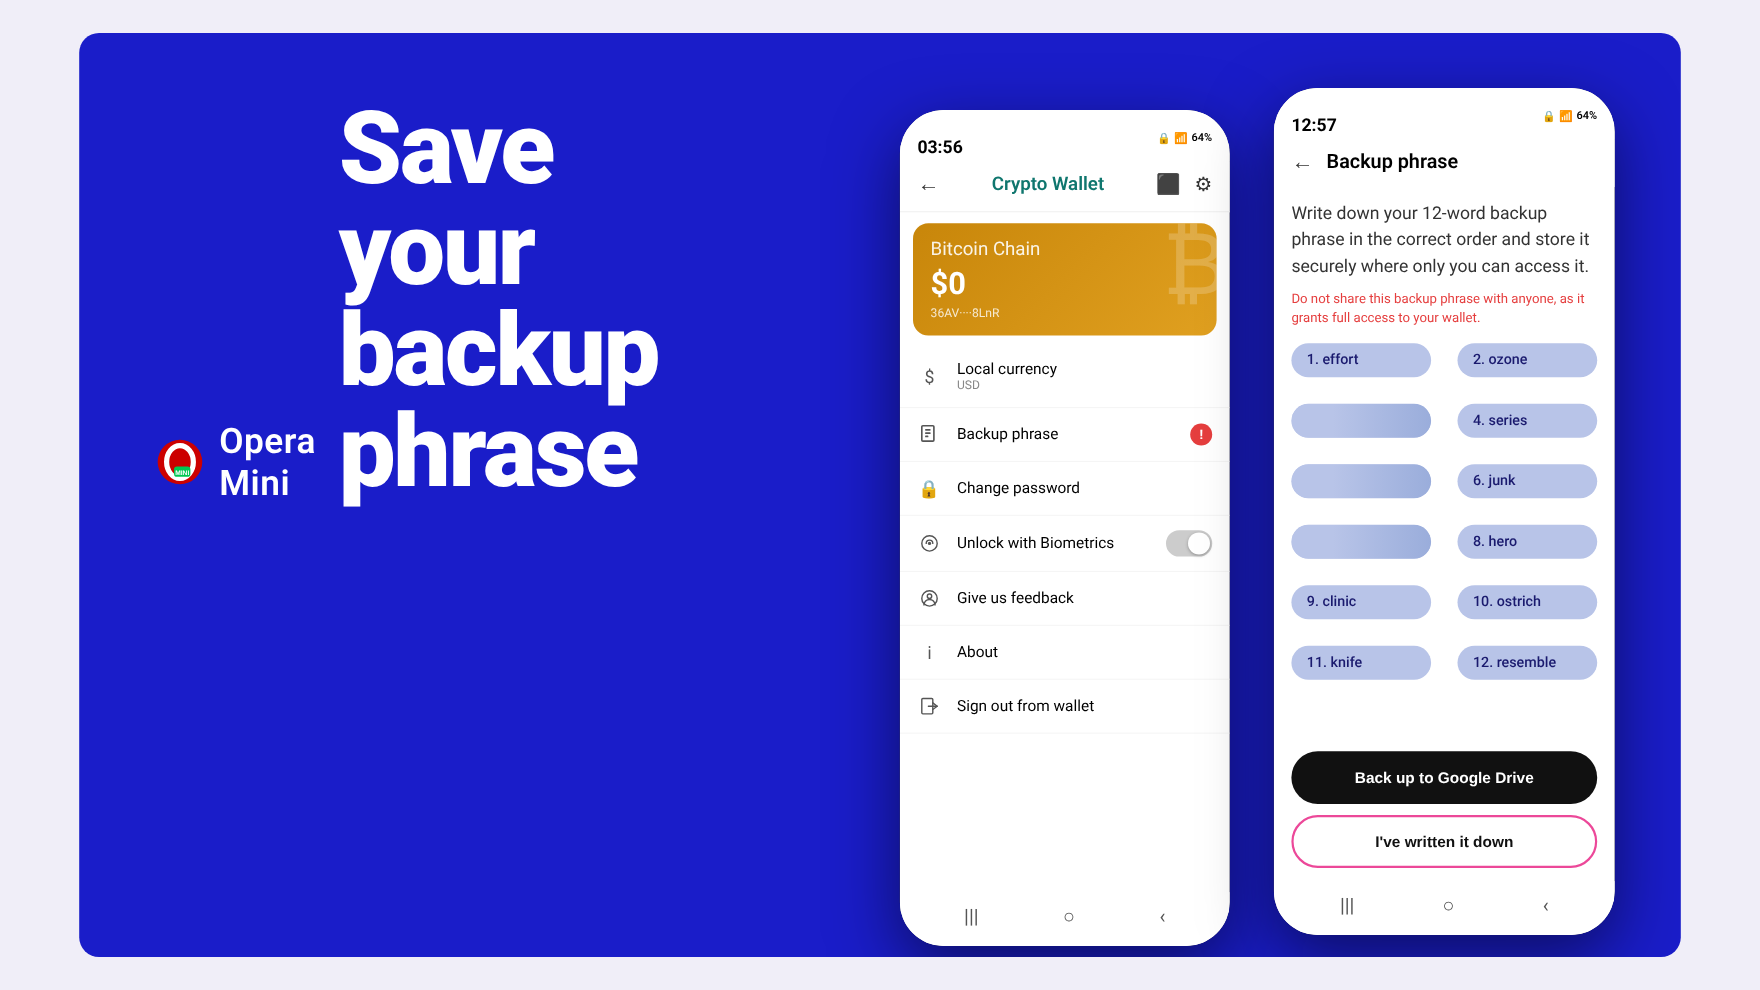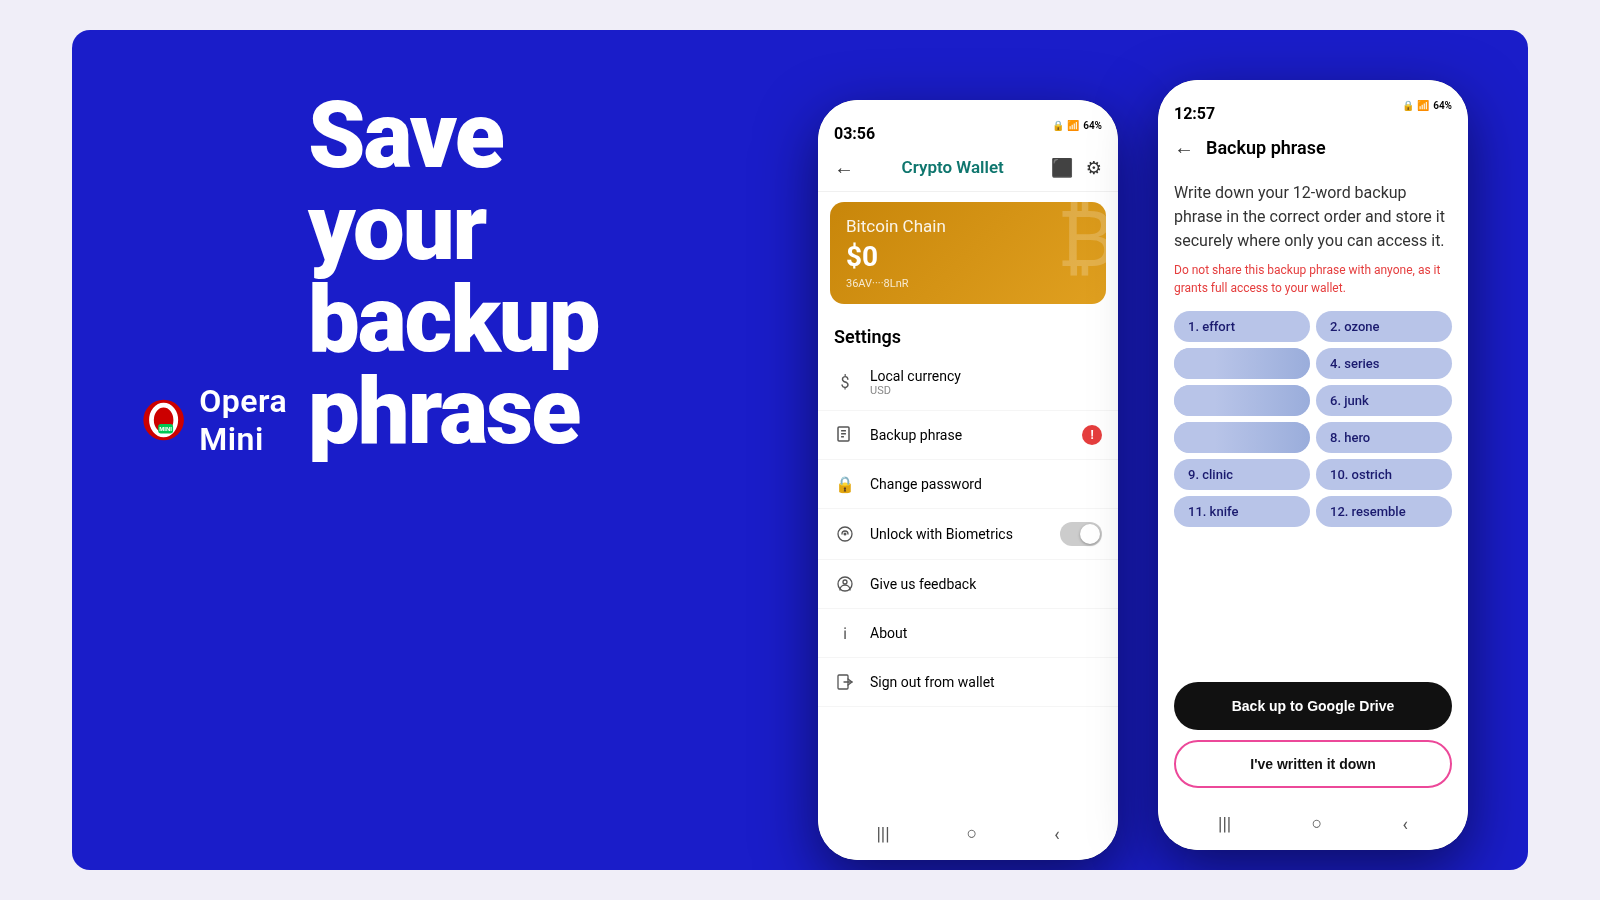--- a/index.html
+++ b/index.html
@@ -257,21 +257,21 @@
     }
     .backup-warning {
       font-size: 12px;
       color: #e53e3e;
       line-height: 1.5;
       margin-bottom: 14px;
     }
     .phrase-grid {
       display: grid;
       grid-template-columns: 1fr 1fr;
-      gap: 6px;
+      gap: 24px;
       margin-bottom: 16px;
     }
     .phrase-chip {
       background: #b8c4e8;
       border-radius: 20px;
       padding: 8px 14px;
       font-size: 13px;
       color: #1a1a6e;
       font-weight: 500;
     }
@@ -377,21 +377,20 @@
           </div>
         </div>
 
         <div class="bitcoin-card">
           <div class="bitcoin-bg-icon">₿</div>
           <div class="bitcoin-label">Bitcoin Chain</div>
           <div class="bitcoin-amount">$0</div>
           <div class="bitcoin-address">36AV····8LnR</div>
         </div>
 
-        <div class="settings-label">Settings</div>
 
         <div class="settings-list">
 
           <div class="settings-item">
             <div class="settings-item-icon">$</div>
             <div class="settings-item-content">
               <div class="settings-item-title">Local currency</div>
               <div class="settings-item-subtitle">USD</div>
             </div>
           </div>

